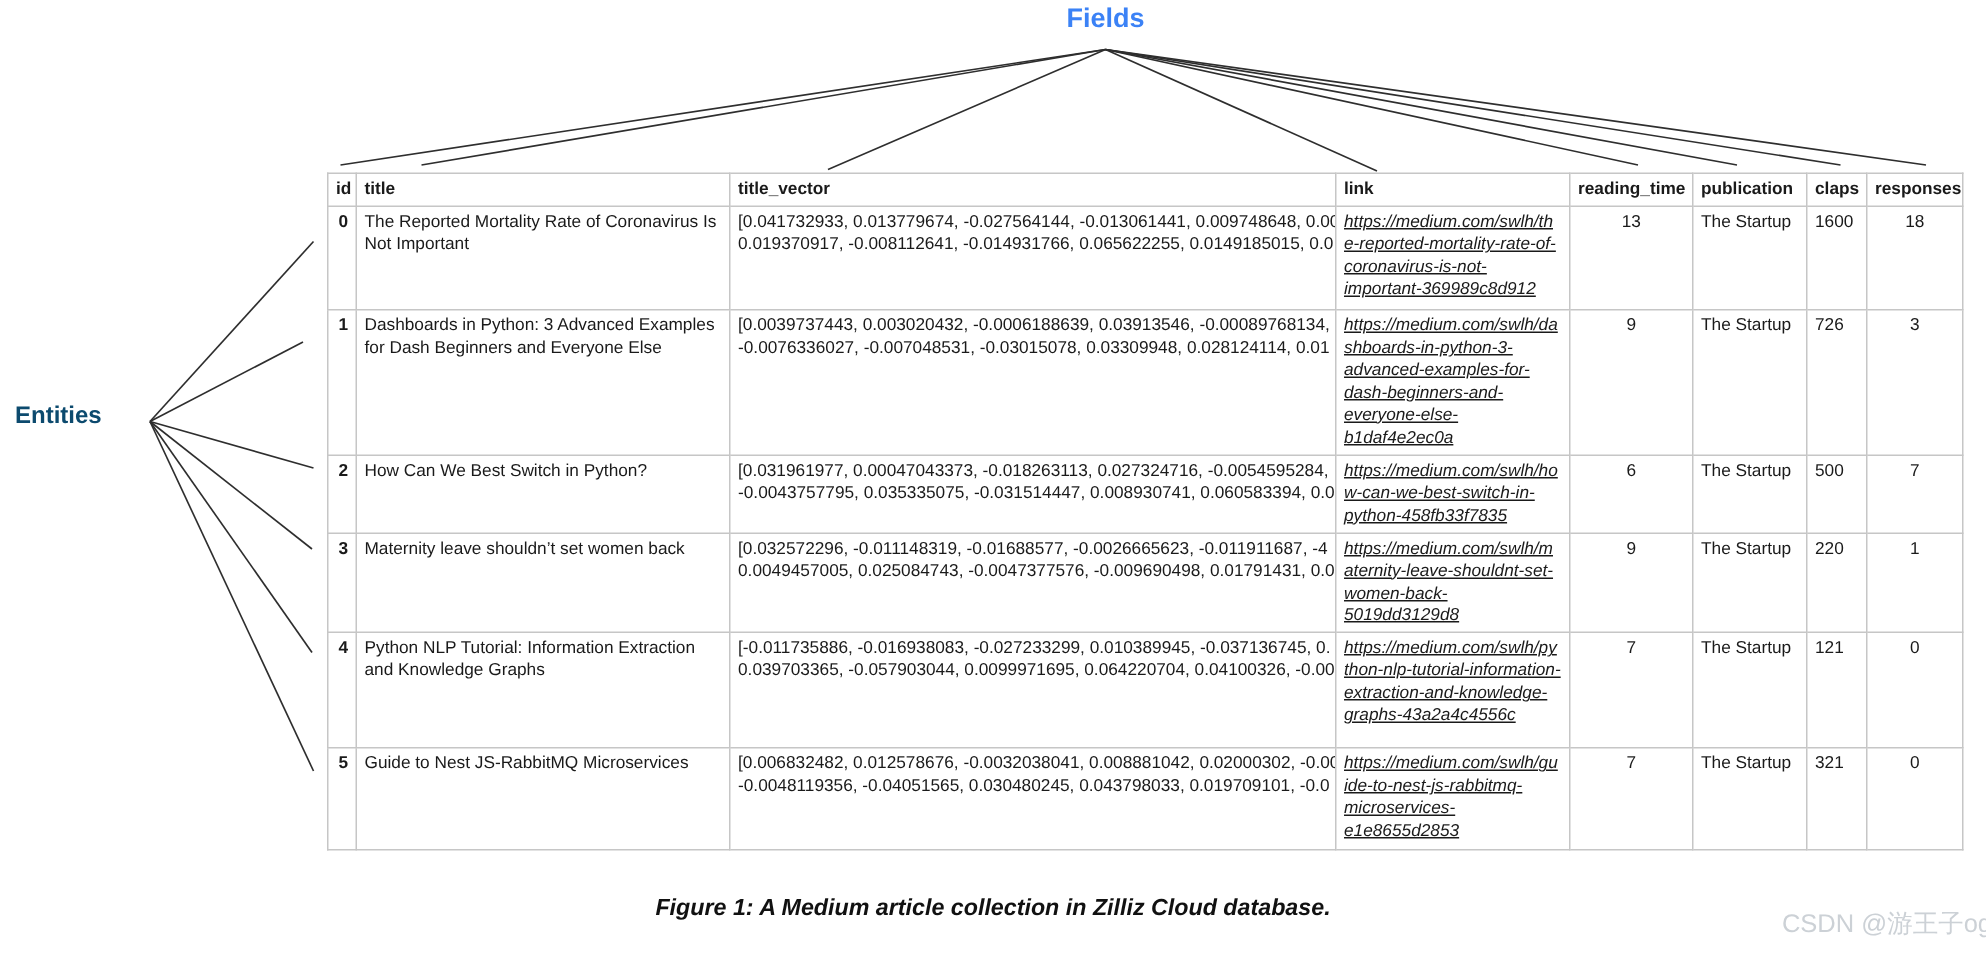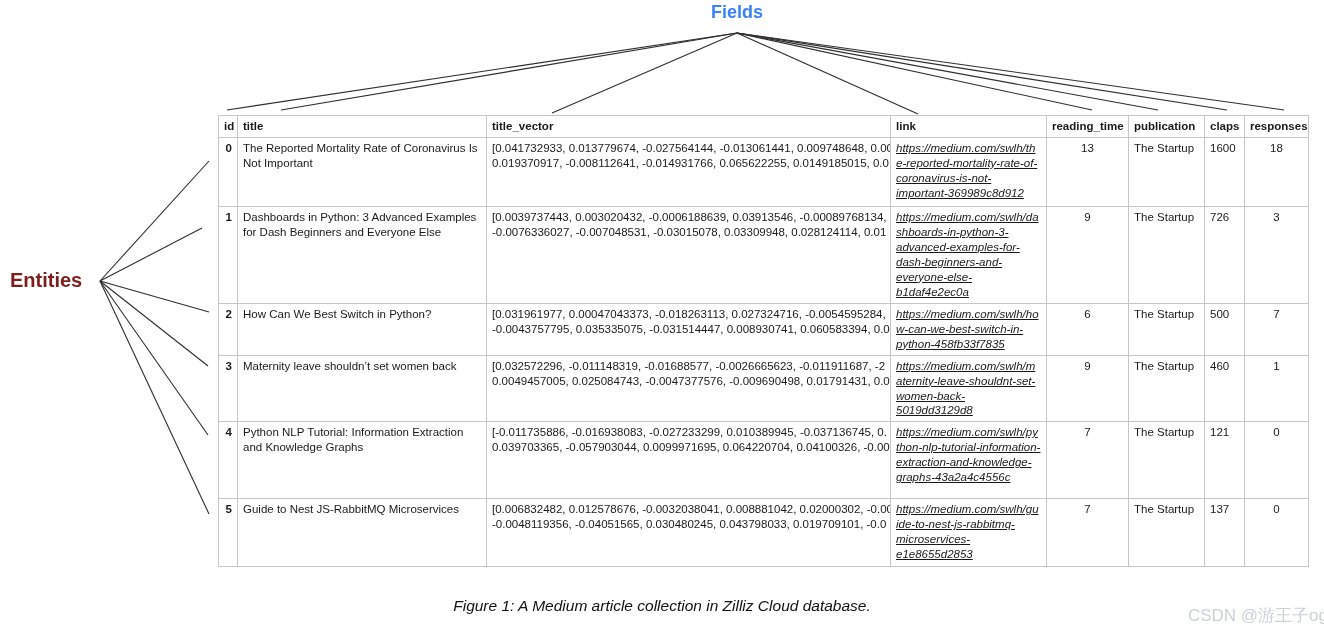--- a/index.html
+++ b/index.html
@@ -5,21 +5,21 @@
   * { margin:0; padding:0; box-sizing:border-box; }
   body { background:#ffffff; font-family:"Liberation Sans", sans-serif; }
   .stage { position:relative; width:1324px; height:635px; background:#fff; overflow:hidden; }
 
   .fan-svg { position:absolute; left:0; top:0; width:1324px; height:635px; pointer-events:none; }
   .fan-svg line { stroke:#2e2e2e; stroke-width:1.1; }
 
   .fields-label { position:absolute; left:672px; top:2px; width:130px; text-align:center;
                   font-size:18px; font-weight:bold; color:#3b82f6; }
   .entities-label { position:absolute; left:10px; top:269px; width:86px; text-align:left;
-                    font-size:20px; font-weight:bold; color:#7f1d1d; }
+                    font-size:16px; font-weight:bold; color:#0c4a6e; }
 
   .tbl-wrap { position:absolute; left:218px; top:115px; }
   table { border-collapse:collapse; table-layout:fixed; width:1090px;
           font-size:11.5px; line-height:1.3; color:#1a1a1a; background:#fff; }
   th, td { border:1px solid #c6c6c6; padding:3px 5px; vertical-align:top; overflow:hidden; }
   th { font-weight:bold; text-align:left; height:22px; }
   thead tr { height:22px;margin-top:16px; }
   tbody tr:nth-child(1) { height:69px; }
   tbody tr:nth-child(2) { height:91px; }
   tbody tr:nth-child(3) { height:52px; }
@@ -30,21 +30,21 @@
   .col-id { width:19px; } .col-title { width:249px; } .col-title_vector { width:404px; }
   .col-link { width:156px; } .col-reading_time { width:82px; } .col-publication { width:76px; }
   .col-claps { width:40px; } .col-responses { width:64px; }
 
   .cell-id { font-weight:bold; text-align:right; }
   .cell-reading_time, .cell-responses { text-align:center; }
   .cell-title_vector { white-space:pre; }
   .cell-link a { color:#1a1a1a; text-decoration:underline; overflow-wrap:break-word; word-break:break-word; cursor:pointer;font-style:italic; }
 
   .caption { position:absolute; left:0; top:597px; width:1324px; text-align:center;
-             font-size:15.5px; font-weight:normal; font-style:italic; color:#111; }
+             font-size:15.5px; font-weight:bold; font-style:italic; color:#111; }
   .watermark { position:absolute; right:-4px; top:604px; font-size:17px; color:#ccd1d6;
                white-space:nowrap; }
 </style>
 </head>
 <body>
 
 <div class="stage">
 
   <svg class="fan-svg" id="fanSvg" viewBox="0 0 1324 635" xmlns="http://www.w3.org/2000/svg">
       <line x1="737" y1="33" x2="227" y2="110"></line>
@@ -120,26 +120,26 @@
 -0.0043757795, 0.035335075, -0.031514447, 0.008930741, 0.060583394, 0.0</td>
             <td class="cell-link"><a>https://medium.com/swlh/how-can-we-best-switch-in-python-458fb33f7835</a></td>
             <td class="cell-reading_time">6</td>
             <td class="cell-publication">The Startup</td>
             <td class="cell-claps">500</td>
             <td class="cell-responses">7</td>
           </tr>
           <tr>
             <td class="cell-id">3</td>
             <td class="cell-title">Maternity leave shouldn’t set women back</td>
-            <td class="cell-title_vector">[0.032572296, -0.011148319, -0.01688577, -0.0026665623, -0.011911687, -2
+            <td class="cell-title_vector">[0.032572296, -0.011148319, -0.01688577, -0.0026665623, -0.011911687, -4
 0.0049457005, 0.025084743, -0.0047377576, -0.009690498, 0.01791431, 0.0</td>
             <td class="cell-link"><a>https://medium.com/swlh/maternity-leave-shouldnt-set-women-back-5019dd3129d8</a></td>
             <td class="cell-reading_time">9</td>
             <td class="cell-publication">The Startup</td>
-            <td class="cell-claps">460</td>
+            <td class="cell-claps">220</td>
             <td class="cell-responses">1</td>
           </tr>
           <tr>
             <td class="cell-id">4</td>
             <td class="cell-title">Python NLP Tutorial: Information Extraction and Knowledge Graphs</td>
             <td class="cell-title_vector">[-0.011735886, -0.016938083, -0.027233299, 0.010389945, -0.037136745, 0.
 0.039703365, -0.057903044, 0.0099971695, 0.064220704, 0.04100326, -0.00</td>
             <td class="cell-link"><a>https://medium.com/swlh/python-nlp-tutorial-information-extraction-and-knowledge-graphs-43a2a4c4556c</a></td>
             <td class="cell-reading_time">7</td>
             <td class="cell-publication">The Startup</td>
@@ -147,21 +147,21 @@
             <td class="cell-responses">0</td>
           </tr>
           <tr>
             <td class="cell-id">5</td>
             <td class="cell-title">Guide to Nest JS-RabbitMQ Microservices</td>
             <td class="cell-title_vector">[0.006832482, 0.012578676, -0.0032038041, 0.008881042, 0.02000302, -0.00
 -0.0048119356, -0.04051565, 0.030480245, 0.043798033, 0.019709101, -0.0</td>
             <td class="cell-link"><a>https://medium.com/swlh/guide-to-nest-js-rabbitmq-microservices-e1e8655d2853</a></td>
             <td class="cell-reading_time">7</td>
             <td class="cell-publication">The Startup</td>
-            <td class="cell-claps">137</td>
+            <td class="cell-claps">321</td>
             <td class="cell-responses">0</td>
           </tr>
         </tbody>
     </table>
   </div>
 
   <div class="caption">Figure 1: A Medium article collection in Zilliz Cloud database.</div>
   <div class="watermark">CSDN @游王子og</div>
 </div>
 

